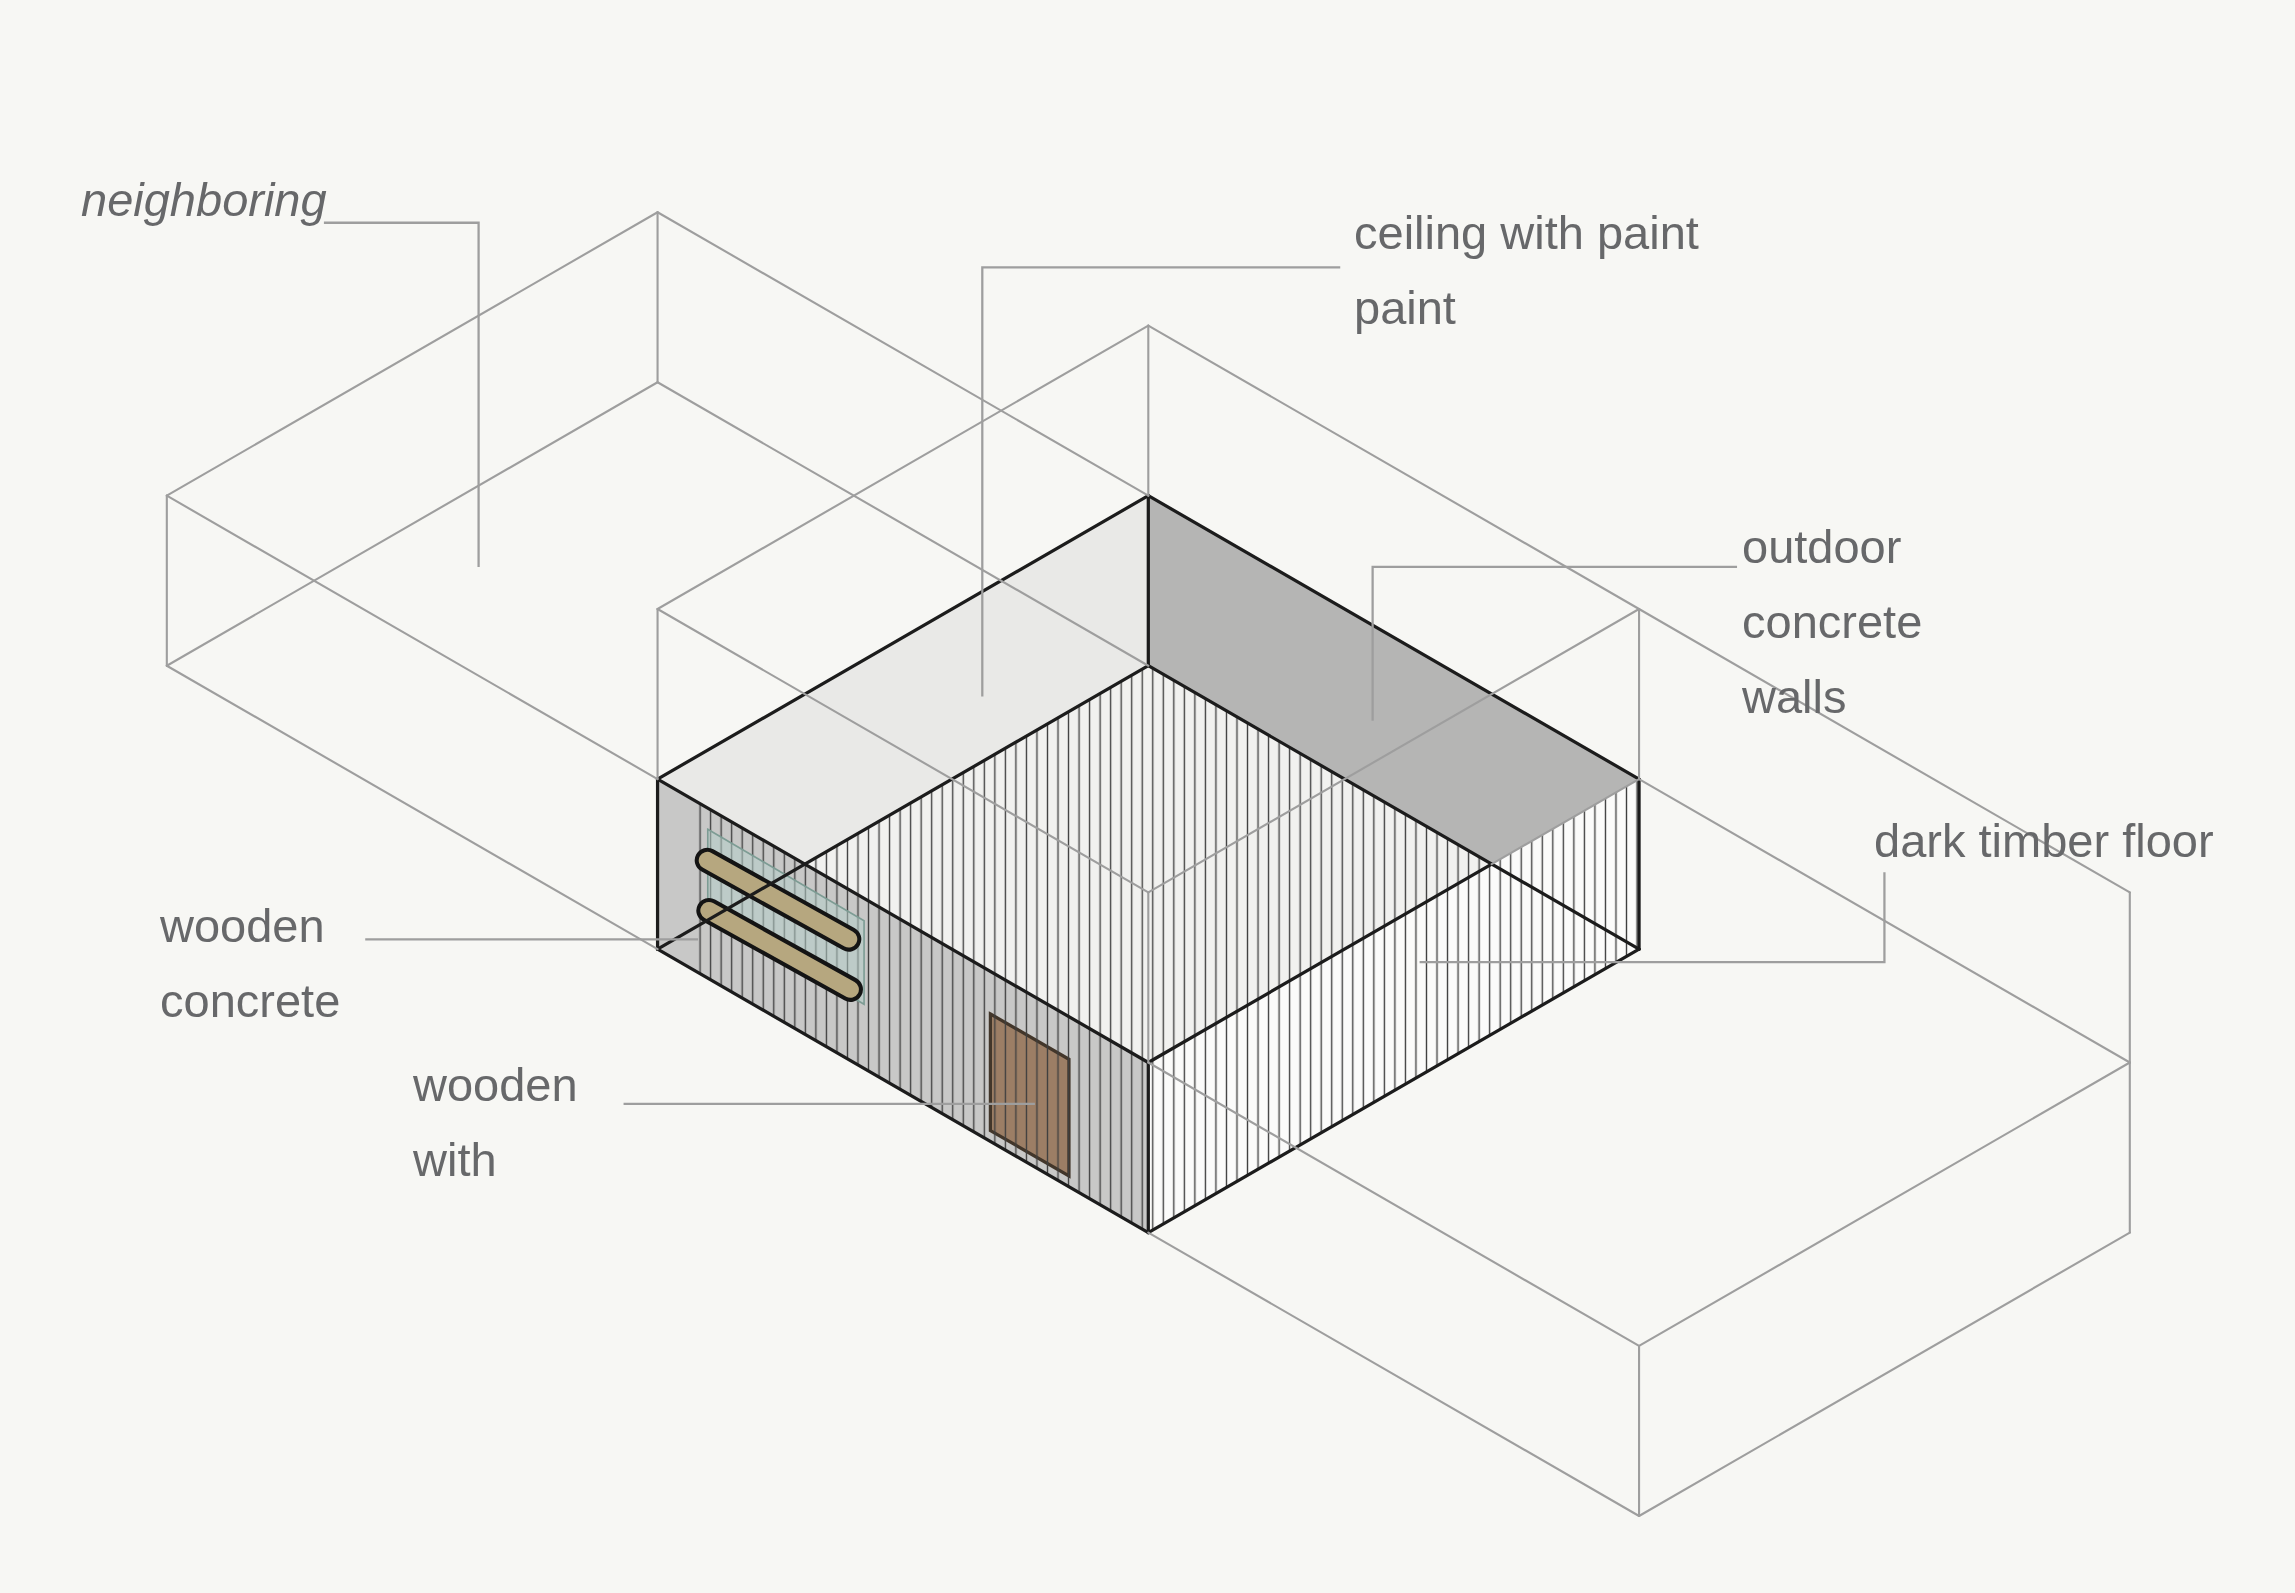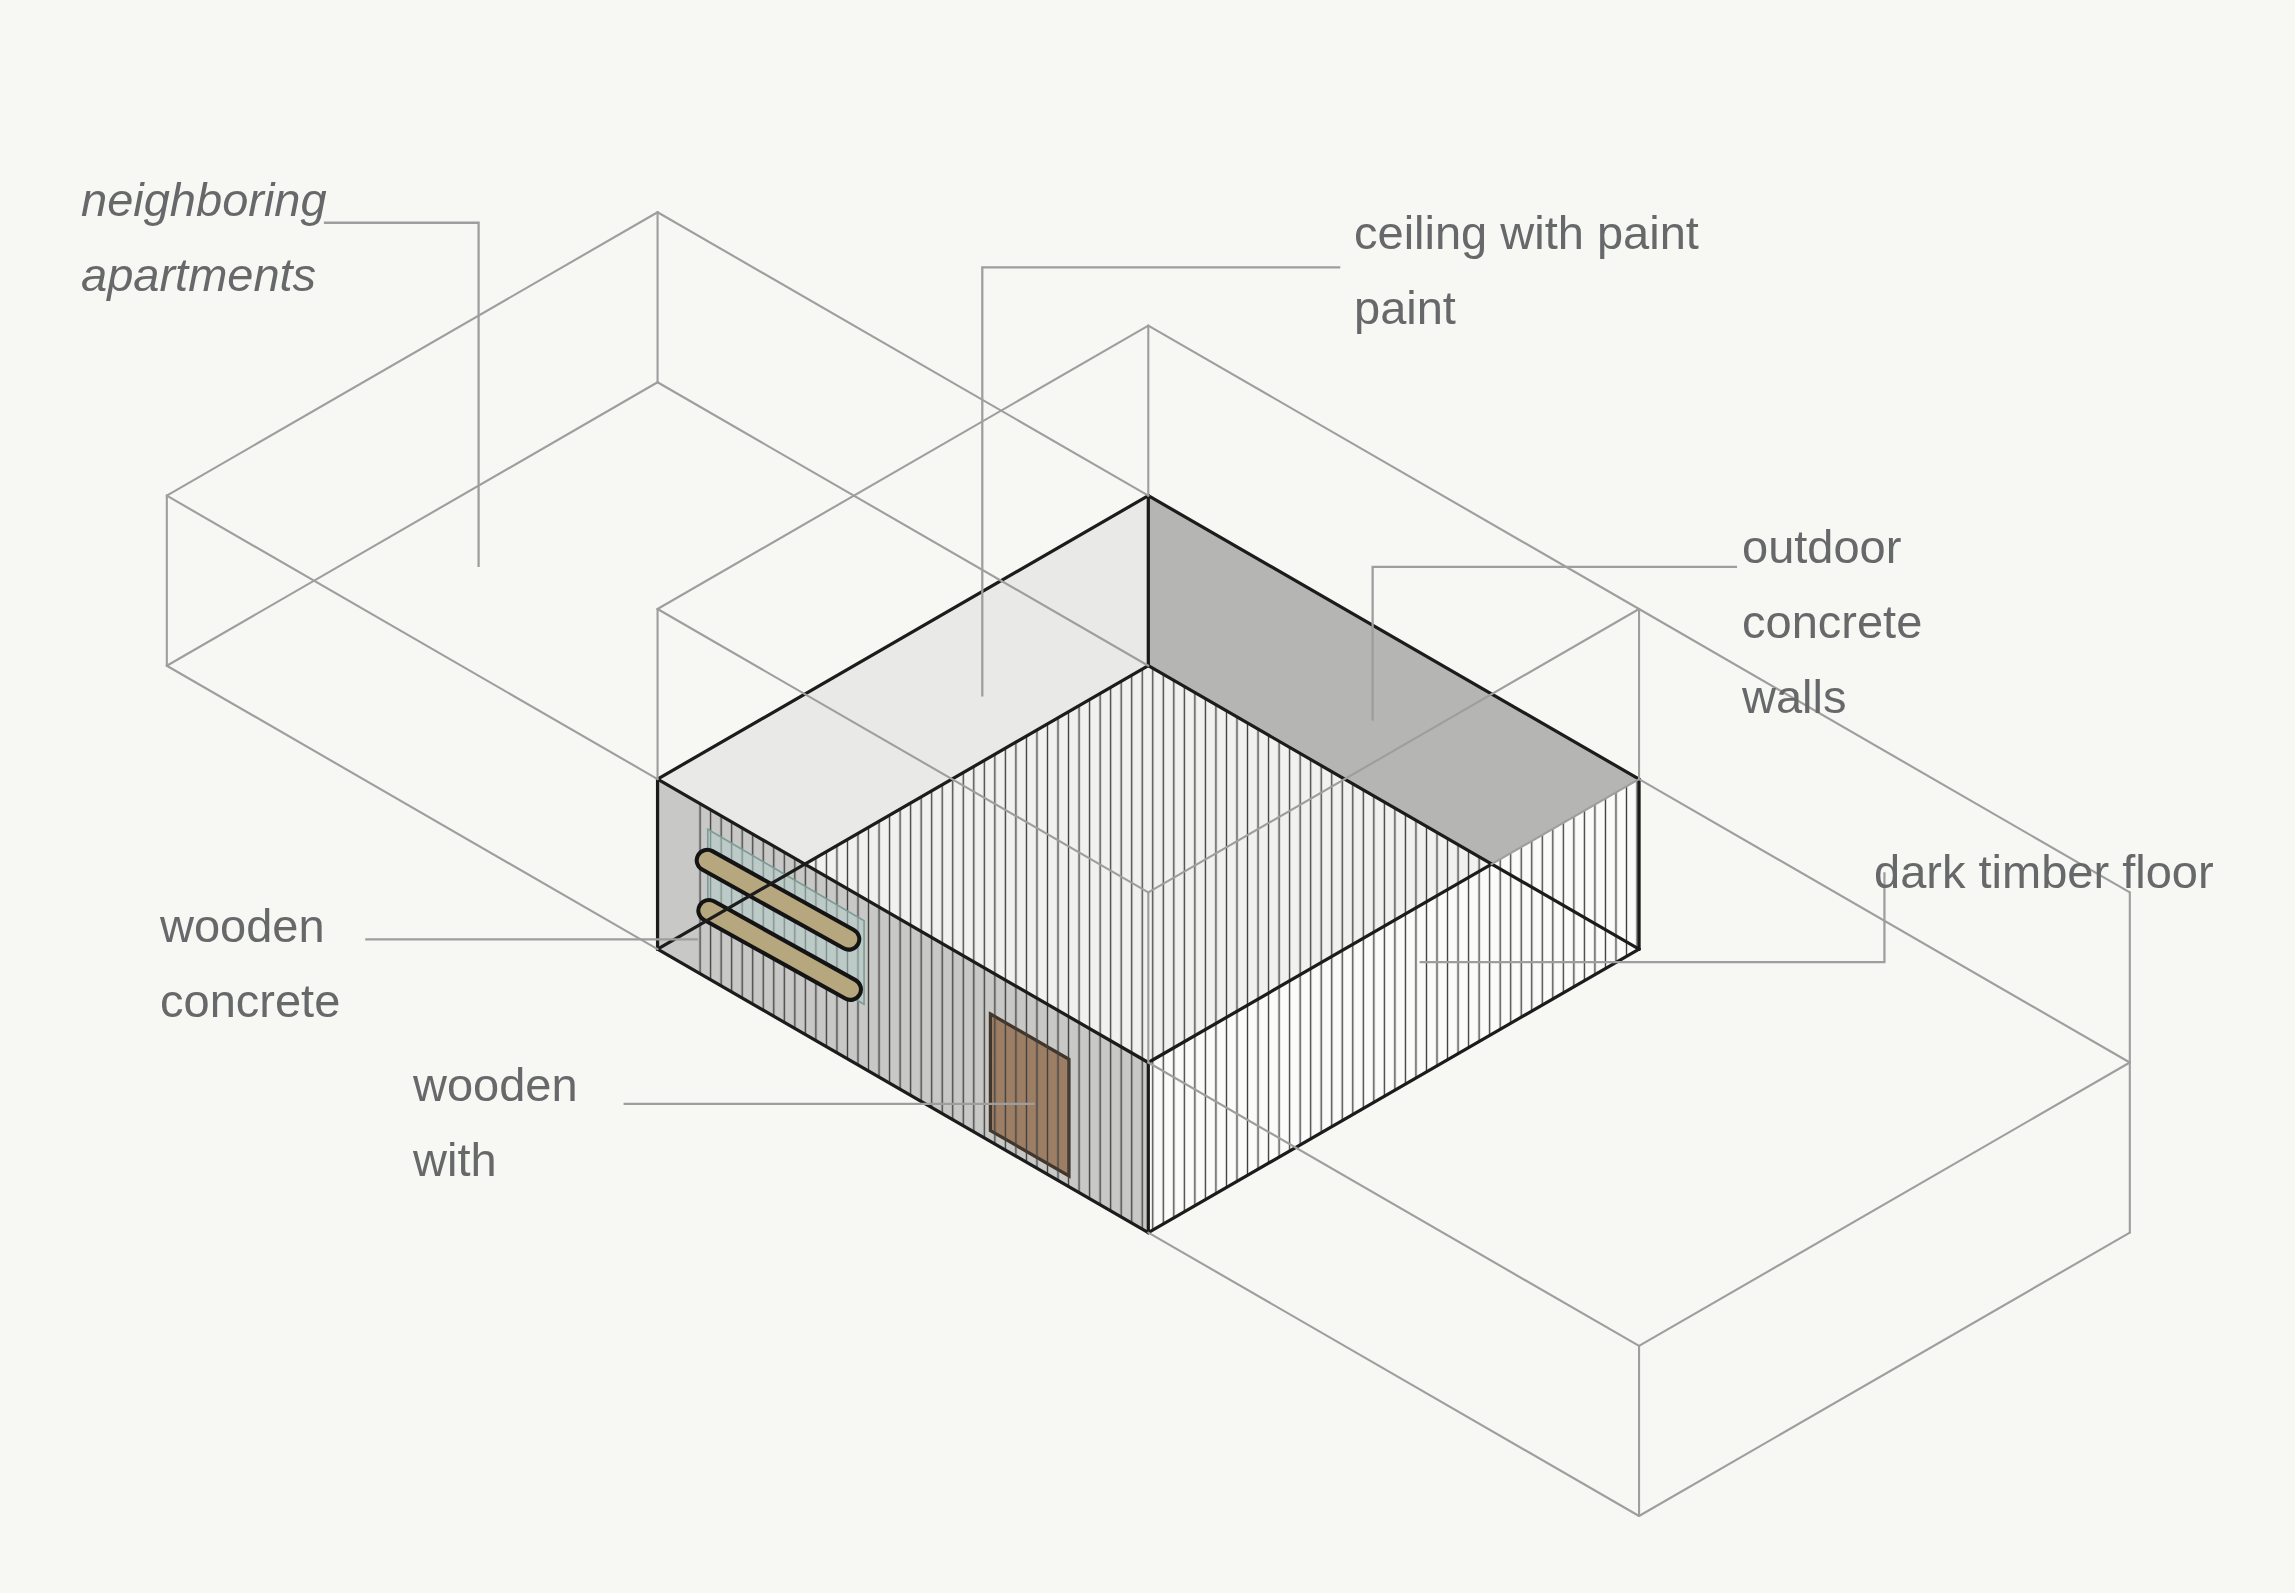--- a/index.html
+++ b/index.html
@@ -81,32 +81,31 @@
         <polyline points="1655,330 1213,330 1213,860" fill="none" stroke="#9e9e9e" stroke-width="2.8"></polyline>
         <polyline points="2145,700 1695,700 1695,890" fill="none" stroke="#9e9e9e" stroke-width="2.8"></polyline>
         <polyline points="2327,1077 2327,1188 1753,1188" fill="none" stroke="#9e9e9e" stroke-width="2.8"></polyline>
         <polyline points="451,1160 862,1160" fill="none" stroke="#9e9e9e" stroke-width="2.8"></polyline>
         <polyline points="770,1363 1278,1363" fill="none" stroke="#9e9e9e" stroke-width="2.8"></polyline>
       </g>
   </svg>
   <div id="labels">
       <div class="lbl" style="left: 81px; top: 162px; font-style: italic;">
         <span>neighboring</span>
-        <span>apartments</span>
       </div>
       <div class="lbl" style="left: 1354px; top: 195px;">
         <span>ceiling with paint</span>
         <span>paint</span>
       </div>
       <div class="lbl" style="left: 1742px; top: 509px;">
         <span>outdoor</span>
         <span>concrete</span>
         <span>walls</span>
       </div>
-      <div class="lbl" style="left: 1874px; top: 834px;">
+      <div class="lbl" style="left: 1874px; top: 803px;">
         <span>dark timber floor</span>
       </div>
       <div class="lbl" style="left: 160px; top: 888px;">
         <span>wooden</span>
         <span>concrete</span>
       </div>
       <div class="lbl" style="left: 413px; top: 1047px;">
         <span>wooden</span>
         <span>with</span>
       </div>

